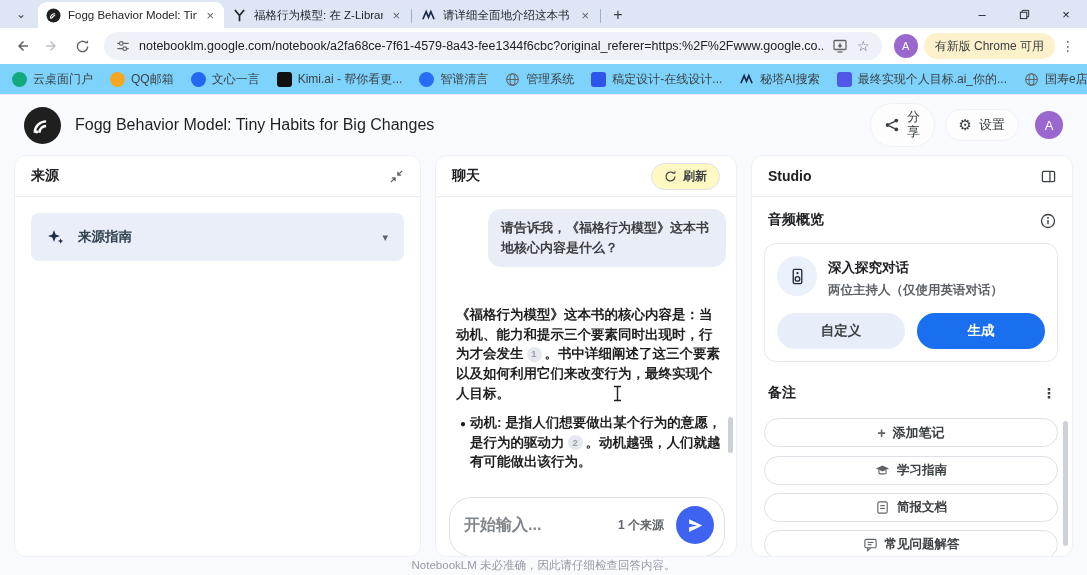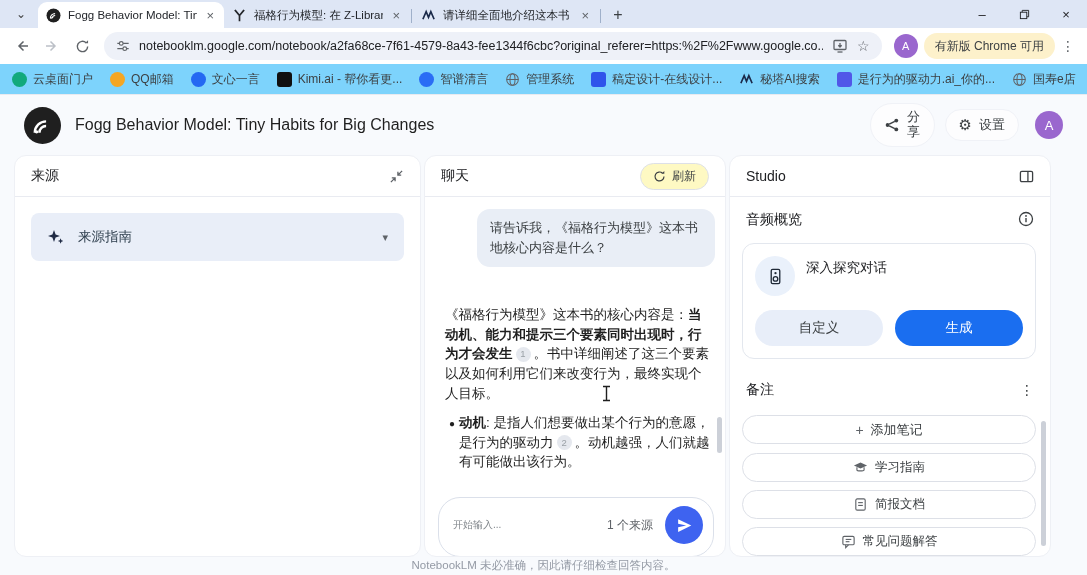--- a/index.html
+++ b/index.html
@@ -38,21 +38,21 @@
   .app-header { position:absolute; top:95px; left:0; right:0; height:60px; display:flex; align-items:center; padding:0 24px; }
   .nlm-logo { width:37px; height:37px; flex:0 0 37px; }
   .notebook-title { font-size:16px; color:#1f1f1f; margin-left:14px; }
   .hdr-right { margin-left:auto; display:flex; align-items:center; gap:10px; }
   .hdr-btn { display:flex; align-items:center; gap:7px; background:#fdfdfe; border:1px solid #f0f2f7; border-radius:22px; padding:6px 13px; font-size:13px; color:#3c4043; }
   .share-lbl { width:14px; line-height:1.15; word-break:break-all; text-align:center; }
   .app-avatar { width:28px; height:28px; border-radius:50%; background:#9a67ce; color:#fff; font-size:13px; display:flex; align-items:center; justify-content:center; margin-left:6px; }
   .gear-glyph { font-family:"DejaVu Sans", sans-serif; font-size:15px; color:#3c4043; }
 
   
-  .panels { position:absolute; top:155px; left:14px; right:14px; bottom:18px; display:flex; gap:3px; }
+  .panels { position:absolute; top:155px; left:14px; right:14px; bottom:18px; display:flex; gap:14px;font-weight:bold; }
   .panel { background:#fff; border:1px solid #eef0f5; border-radius:12px; position:relative; overflow:hidden; }
   .panel-hd { height:41px; display:flex; align-items:center; justify-content:space-between; padding:0 16px; border-bottom:1px solid #e9ebf1; }
   .panel-title { font-size:14px; color:#202124; }
   .p-sources { width:407px; }
   .p-chat { width:302px; }
   .p-studio { width:322px; }
 
   
   .guide-card { margin:16px; height:48px; background:#e9eef8; border-radius:8px; display:flex; align-items:center; padding:0 16px; gap:13px; }
   .guide-lbl { font-size:13.5px; color:#30404f; }
@@ -63,29 +63,29 @@
   .chat-body { position:relative; height:calc(100% - 41px); font-size:13.5px; }
   .user-bubble { margin:12px 10px 0 52px; background:#e9eef6; border-radius:13px; padding:9px 13px; font-size:13px; line-height:1.55; color:#3c4043; }
   .ai-msg { margin:38px 14px 0 20px; line-height:1.45; color:#1f1f1f; }
   .ai-list { display:flex; margin:10px 14px 0 24px; line-height:1.45; color:#1f1f1f; }
   .ai-list .marker { font-size:10px; margin:4px 4px 0 0; }
   .cite { display:inline-flex; width:15px; height:15px; border-radius:50%; background:#e5e8ee; color:#9aa0a6; font-size:9.5px; align-items:center; justify-content:center; margin:0 3px; vertical-align:1px; }
   .ibeam { position:absolute; left:176px; top:176px; }
   .chat-scroll { position:absolute; right:3px; top:208px; width:5px; height:36px; background:#ccd0d8; border-radius:3px; }
   .input-card { position:absolute; left:13px; right:11px; bottom:11px; border:1px solid #dbe0ea; border-radius:22px; background:#fff; padding:8px 10px 12px 14px; }
   .input-row { display:flex; align-items:center; }
-  .input-placeholder { font-size:10px; color:#80868b; }
+  .input-placeholder { font-size:16px; color:#80868b; }
   .src-count { margin-left:auto; font-size:12px; color:#5f6368; padding-right:12px; }
   .send-btn { width:38px; height:38px; border-radius:50%; background:#3e63f0; display:flex; align-items:center; justify-content:center; }
   .sugg-row { display:flex; align-items:center; margin-top:10px; padding-right:2px; }
   .sugg-chip { border:1px solid #dde0e7; border-radius:16px; padding:6px 13px; font-size:12.5px; color:#3c4043; white-space:nowrap; }
   .next-q { width:32px; height:32px; border-radius:50%; background:#fff; box-shadow:0 1px 4px rgba(60,64,67,.3); display:flex; align-items:center; justify-content:center; margin-left:auto; }
 
   
-  .studio-row { display:flex; align-items:flex-start; justify-content:space-between; padding:14px 16px 6px 16px; }
+  .studio-row { display:flex; align-items:flex-end; justify-content:space-between; padding:14px 16px 6px 16px; }
   .studio-lbl { font-size:14px; color:#202124; }
   .dd-card { margin:8px 14px 0 12px; border:1px solid #e3e7ee; border-radius:12px; padding:12px; }
   .dd-top { display:flex; gap:11px; }
   .dd-ico { width:40px; height:40px; border-radius:50%; background:#eaf1fb; display:flex; align-items:center; justify-content:center; flex:0 0 40px; }
   .dd-title { font-size:13.5px; color:#202124; padding-top:3px; }
   .dd-sub { font-size:12.5px; color:#5f6368; margin-top:5px; }
   .dd-btns { display:flex; gap:12px; margin-top:14px; }
   .btn-customize { flex:1; height:36px; border-radius:18px; background:#e8eef9; color:#3c4043; font-size:13.5px; display:flex; align-items:center; justify-content:center; }
   .btn-generate { flex:1; height:36px; border-radius:18px; background:#1a6ef0; color:#fff; font-size:13.5px; display:flex; align-items:center; justify-content:center; }
   .notes-row { display:flex; align-items:center; justify-content:space-between; padding:22px 16px 0 16px; }
@@ -230,21 +230,21 @@
         <span>稿定设计-在线设计...</span>
       </div>
     <div class="bm">
         <svg class="bm-ico" viewBox="0 0 16 16">
           <path d="M2 12 L5.5 4 L8 10 L10.5 4 L14 12" stroke="#1b2a4a" stroke-width="1.8" fill="none"></path>
         </svg>
         <span>秘塔AI搜索</span>
       </div>
     <div class="bm">
         <span class="bm-ico sq" style="background:#5157e8;"></span>
-        <span>是行为的驱动力.ai_你的...</span>
+        <span>最终实现个人目标.ai_你的...</span>
       </div>
     <div class="bm">
         <svg class="bm-ico" viewBox="0 0 16 16">
           <g stroke="#5f6368" stroke-width="1.1" fill="none">
             <circle cx="8" cy="8" r="6.2"></circle>
             <ellipse cx="8" cy="8" rx="2.7" ry="6.2"></ellipse>
             <line x1="1.8" y1="8" x2="14.2" y2="8"></line>
           </g>
         </svg>
         <span>国寿e店</span>
@@ -371,20 +371,21 @@
             <svg width="19" height="19" viewBox="0 0 20 20">
                 <g stroke="#1f2937" stroke-width="1.4" fill="none">
                   <rect x="5.5" y="2.5" width="9" height="15" rx="1.5"></rect>
                   <circle cx="10" cy="12.5" r="2.4"></circle>
                 </g>
                 <circle cx="10" cy="6.5" r="1.2" fill="#1f2937"></circle>
               </svg>
           </div>
           <div>
             <div class="dd-title">深入探究对话</div>
+            <div class="dd-sub">两位主持人（仅使用英语对话）</div>
           </div>
         </div>
         <div class="dd-btns">
           <div class="btn-customize">自定义</div>
           <div class="btn-generate">生成</div>
         </div>
       </div>
 
       <div class="notes-row">
         <span class="studio-lbl">备注</span>

